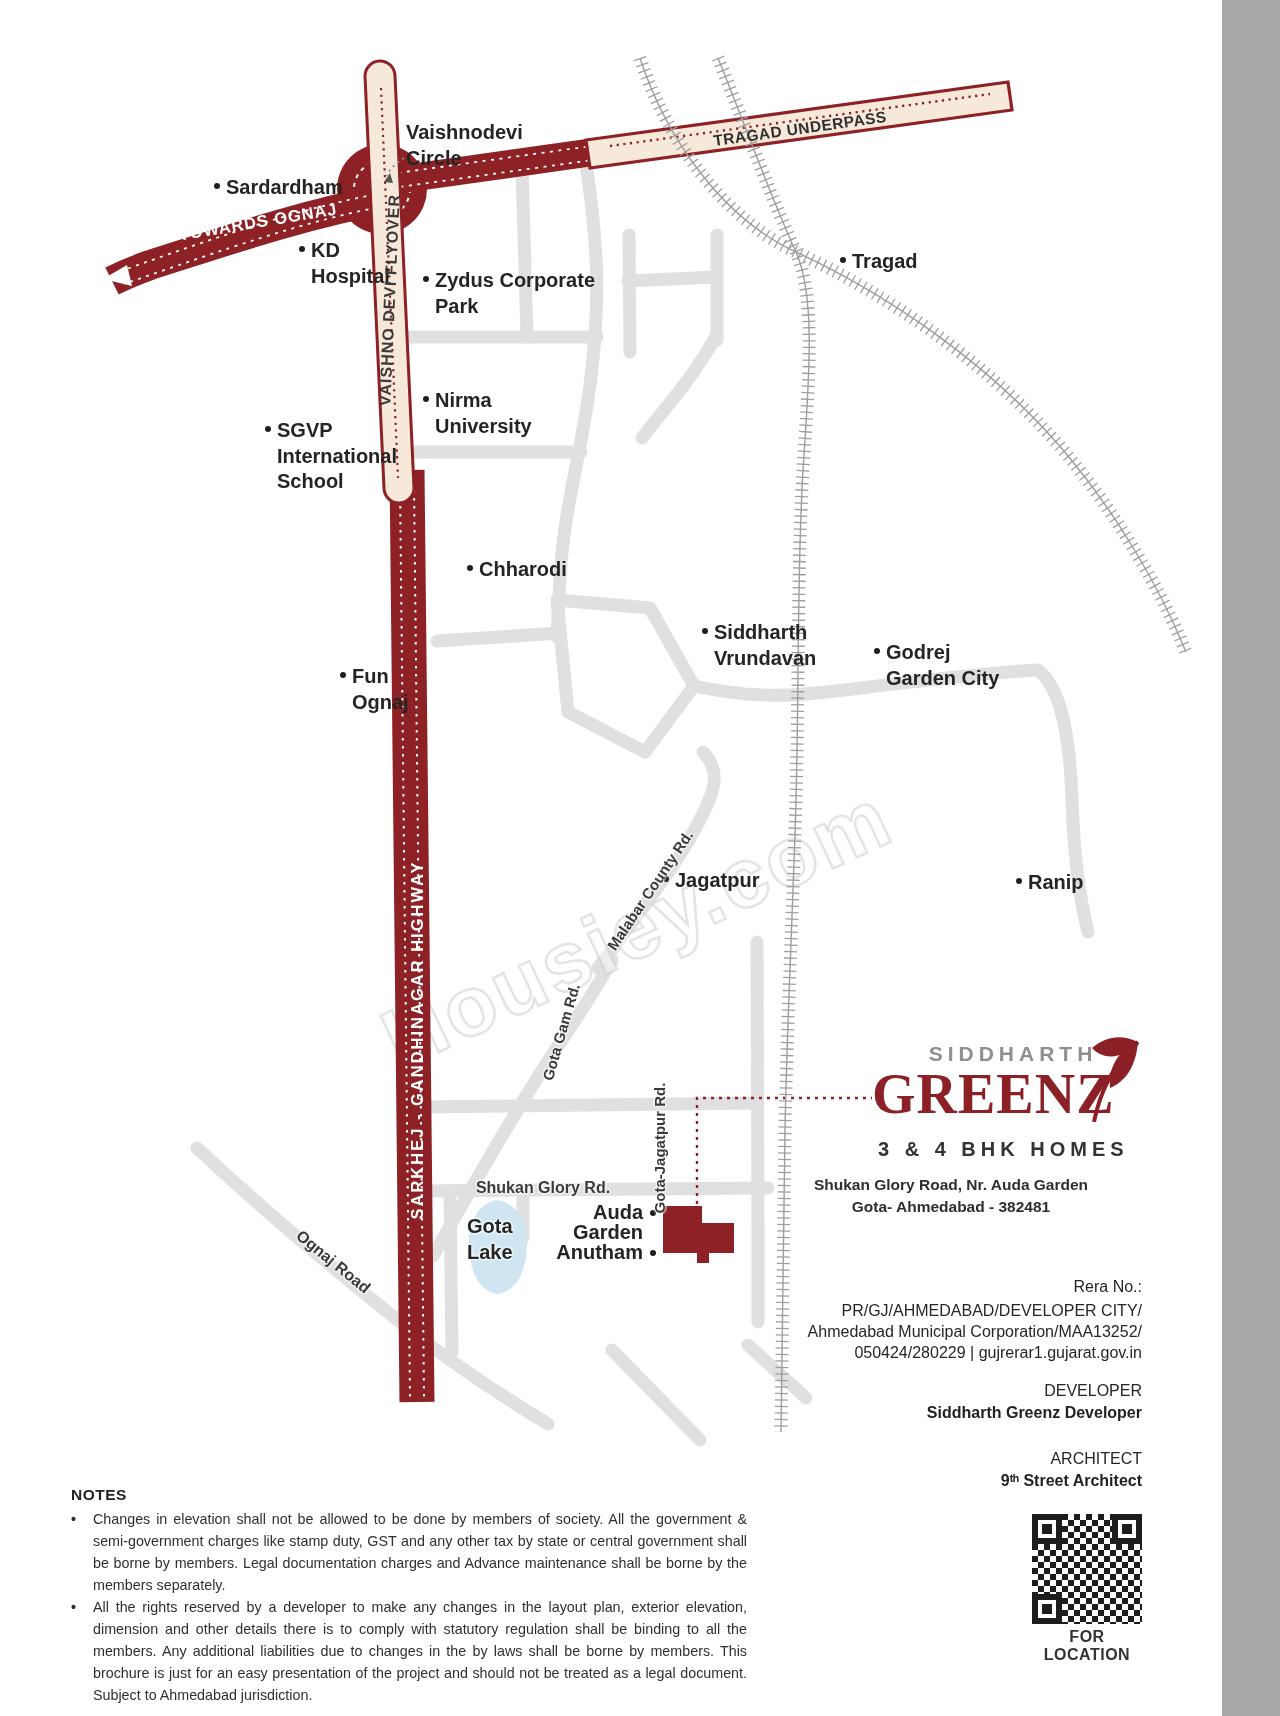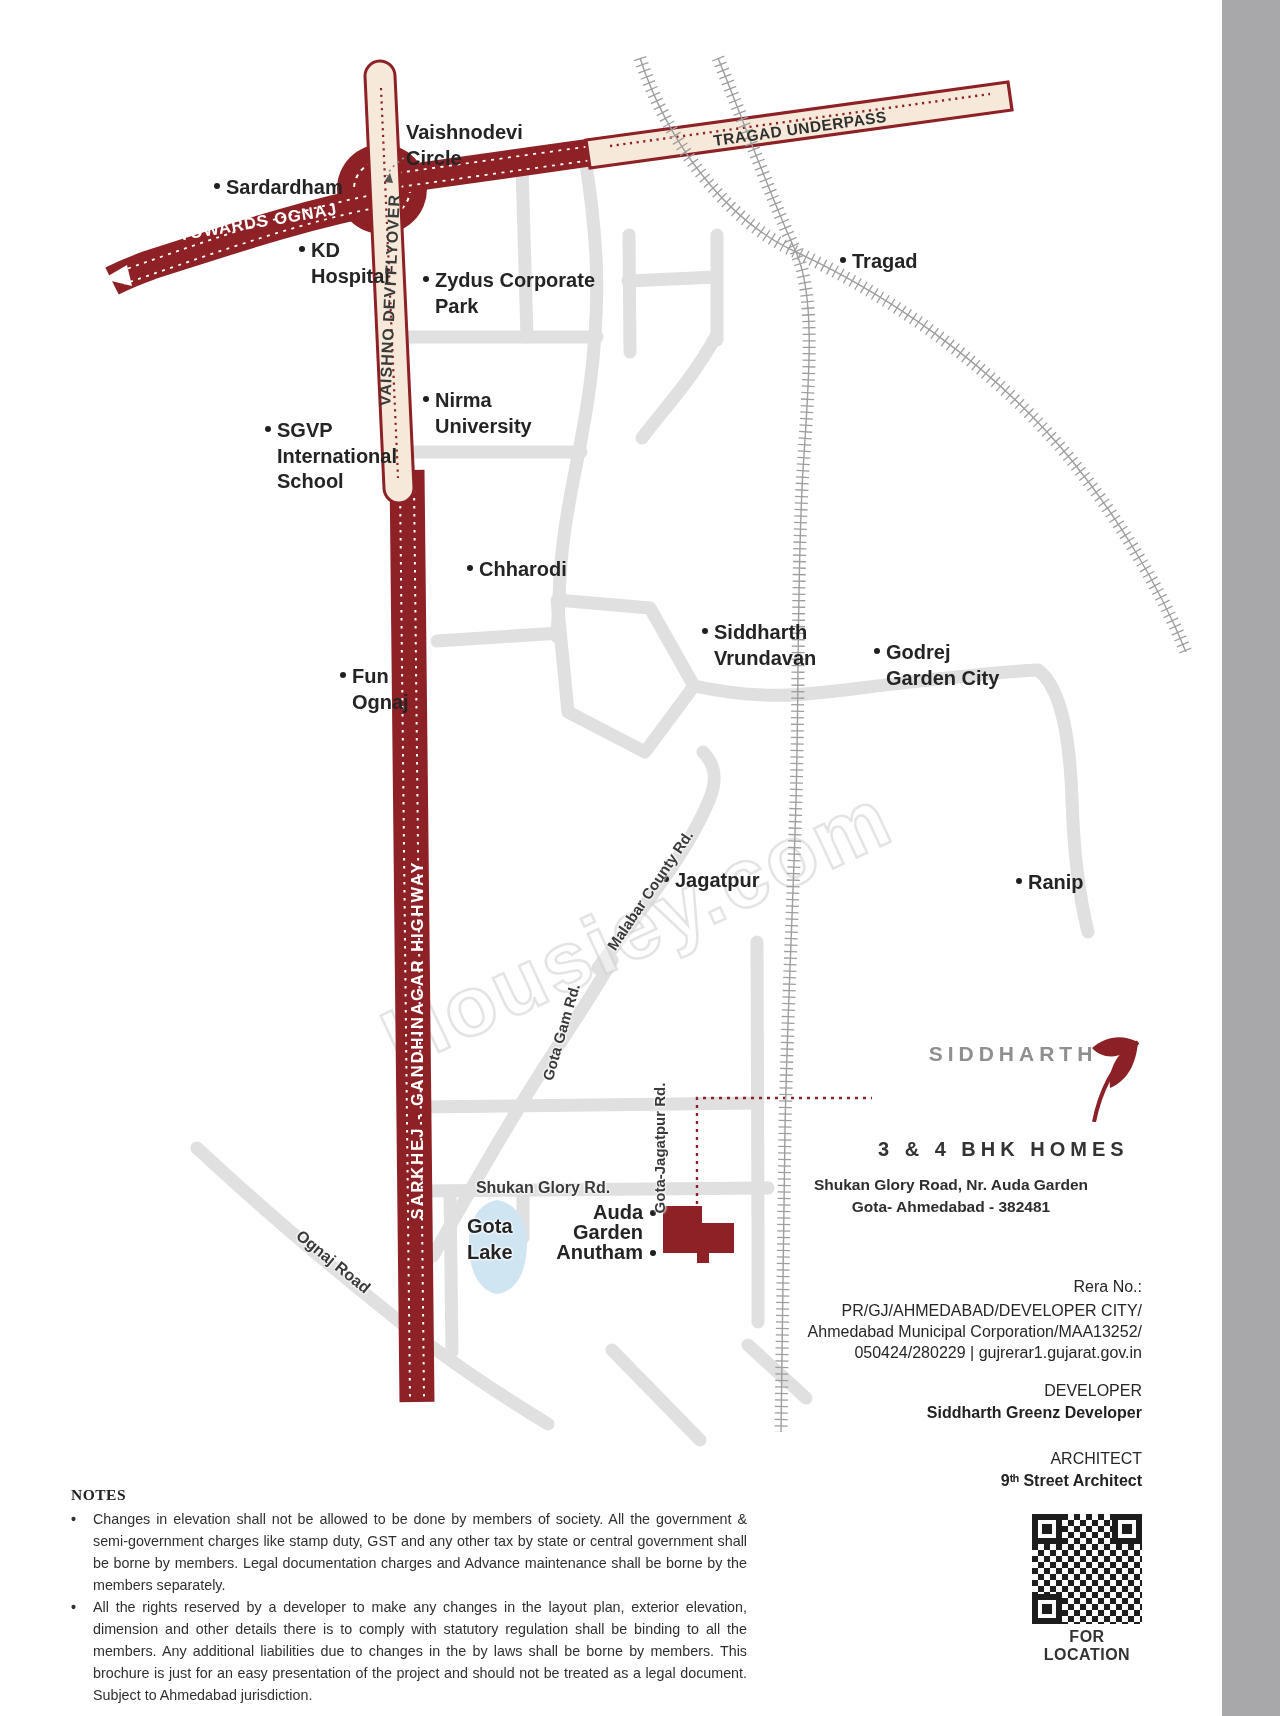--- a/index.html
+++ b/index.html
@@ -30,21 +30,21 @@
   #brand-main{position:absolute;left:872px;top:1062px;z-index:40;font-family:"Liberation Serif","DejaVu Serif",serif;
       font-size:56px;font-weight:700;letter-spacing:1px;color:var(--brand_red);}
   #brand-tagline{position:absolute;left:878px;top:1138px;z-index:40;font-size:20px;font-weight:700;
       letter-spacing:5px;color:#333;white-space:nowrap;}
   .addr{position:absolute;left:780px;width:342px;text-align:center;z-index:40;font-size:15.5px;
       font-weight:700;color:#2e2e2e;}
   
   .rcol{position:absolute;left:780px;width:362px;text-align:right;z-index:40;}
   
   #notes-heading{position:absolute;left:71px;top:1486px;font-size:15.5px;font-weight:700;
-      letter-spacing:0.5px;color:#222;z-index:40;font-family:Liberation Serif, serif;}
+      letter-spacing:0.5px;color:#222;z-index:40;}
   #notes-list{position:absolute;left:71px;top:1508px;width:676px;z-index:40;}
   #notes-list .note{display:flex;gap:14px;font-size:14.3px;font-weight:500;color:#2f2f2f;
       line-height:22px;text-align:justify;}
   #notes-list .b{flex:0 0 8px;font-weight:700;}
   
   #qr{position:absolute;left:1032px;top:1514px;width:110px;height:110px;z-index:40;
       background:
         repeating-conic-gradient(#1d1d1d 0 25%, transparent 0 50%) 0 0/12px 12px;
       }
   .finder{position:absolute;width:30px;height:30px;background:#fff;border:6px solid #1d1d1d;box-sizing:border-box;}
@@ -193,20 +193,21 @@
   <div class="rot" style="left:800px;top:129px;font-size:15.5px;color:#2f2f2f;letter-spacing:0.5px;transform:translate(-50%,-50%) rotate(-8deg)">TRAGAD UNDERPASS</div>
   <div class="rot" style="left:390px;top:300px;font-size:16px;letter-spacing:1px;transform:translate(-50%,-50%) rotate(-87.4deg)">VAISHNO DEVI FLYOVER</div>
   <div class="rot white-road-lbl" style="left:417px;top:1040px;font-size:16.5px;letter-spacing:2px;transform:translate(-50%,-50%) rotate(-90deg)">SARKHEJ - GANDHINAGAR HIGHWAY</div>
   <div class="rot roadlbl halo" style="left:543px;top:1188px;font-size:16px;transform:translate(-50%,-50%)">Shukan Glory Rd.</div>
   <div class="rot roadlbl halo" style="left:561px;top:1032px;transform:translate(-50%,-50%) rotate(-74deg)">Gota Gam Rd.</div>
   <div class="rot roadlbl halo" style="left:659px;top:1148px;transform:translate(-50%,-50%) rotate(-90deg)">Gota-Jagatpur Rd.</div>
   <div class="rot roadlbl halo" style="left:650px;top:890px;transform:translate(-50%,-50%) rotate(-56deg)">Malabar County Rd.</div>
   <div class="rot roadlbl halo" style="left:333px;top:1262px;font-size:16px;transform:translate(-50%,-50%) rotate(39deg)">Ognaj Road</div>
 
   <div id="brand-top">SIDDHARTH</div>
+  <div id="brand-main">GREENZ</div>
   <svg class="abs" style="left:1082px;top:1030px;z-index:41" width="66" height="92" viewBox="0 0 66 92">
     <path d="M12,92 C18,62 30,36 56,12" stroke="var(--brand_red)" stroke-width="4" fill="none"></path>
     <path d="M56,12 C54,34 46,50 28,58 C26,38 36,20 56,12 Z" fill="var(--brand_red)"></path>
     <path d="M56,12 C40,4 24,6 10,18 C22,31 42,29 56,12 Z" fill="var(--brand_red)"></path>
   </svg>
   <div id="brand-tagline">3 &amp; 4 BHK HOMES</div>
   <div class="addr" style="top:1176px">Shukan Glory Road, Nr. Auda Garden</div>
   <div class="addr" style="top:1198px">Gota- Ahmedabad - 382481</div>
 
   <div class="rcol h" style="top:1278px">Rera No.:</div>

